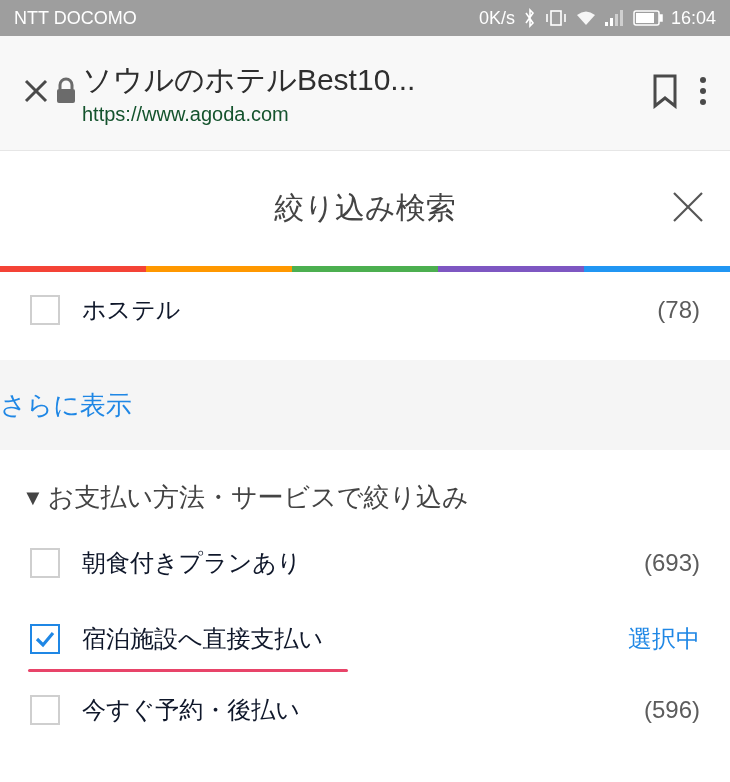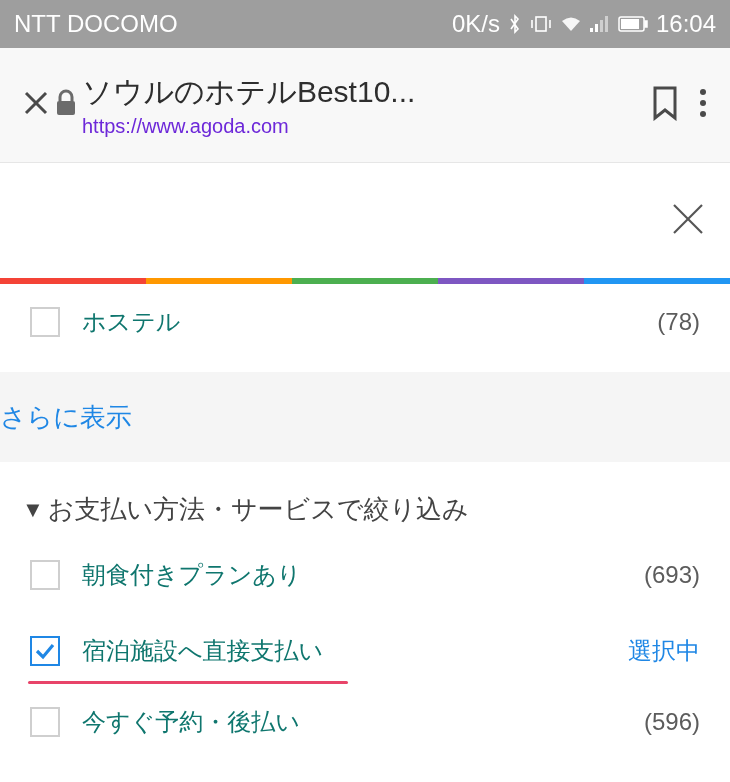--- a/index.html
+++ b/index.html
@@ -4,28 +4,28 @@
   <style>
     * { box-sizing: border-box; margin: 0; padding: 0; }
     body {
       width: 730px;
       height: 782px;
       font-family: -apple-system, "Hiragino Sans", "Hiragino Kaku Gothic ProN", Meiryo, sans-serif;
       background: #fff;
       overflow: hidden;
     }
     .status-bar {
-      height: 48px;
+      height: 36px;
       background: #9e9e9e;
       color: #fff;
       display: flex;
       align-items: center;
       justify-content: space-between;
       padding: 0 14px;
-      font-size: 24px;
+      font-size: 18px;
     }
     .status-right { display: flex; align-items: center; gap: 8px; }
     .status-right svg { display: block; }
     .browser-bar {
       height: 115px;
       background: #f8f8f8;
       display: flex;
       align-items: center;
       padding: 0 22px;
       gap: 4px;
@@ -36,21 +36,21 @@
     .browser-title-block { flex: 1 1 auto; min-width: 0; }
     .browser-title {
       font-size: 30px;
       color: #2e2e2e;
       white-space: nowrap;
       overflow: hidden;
       text-overflow: ellipsis;
     }
     .browser-url {
       font-size: 20px;
-      color: #6d28d9;
+      color: #14532d;
       margin-top: 2px;
     }
     .browser-actions { display: flex; align-items: center; gap: 18px; }
     .page-header {
       height: 115px;
       display: flex;
       align-items: center;
       justify-content: center;
       position: relative;
       background: #fff;
@@ -80,21 +80,21 @@
       border: 2px solid #cfcfcf;
       background: #fff;
       display: flex;
       align-items: center;
       justify-content: center;
       flex: 0 0 auto;
     }
     .checkbox.checked { border-color: #1f87e5; }
     .filter-label {
       font-size: 24px;
-      color: #0f766e;
+      color: #0f172a;
       flex: 1 1 auto;
     }
     .filter-count {
       font-size: 24px;
       color: #5c5c5c;
       flex: 0 0 auto;
     }
     .filter-selected {
       font-size: 24px;
       color: #1f87e5;
@@ -197,20 +197,21 @@
       <svg width="10" height="36" viewBox="0 0 10 36" fill="#4a4a4a">
         <circle cx="5" cy="7" r="3"></circle>
         <circle cx="5" cy="18" r="3"></circle>
         <circle cx="5" cy="29" r="3"></circle>
       </svg>
     </span>
   </div>
 </div>
 
 <div class="page-header">
+  <span class="page-title">絞り込み検索</span>
   <span class="page-close">
     <svg width="40" height="40" viewBox="0 0 40 40" stroke="#555" stroke-width="2.2" fill="none">
       <line x1="6" y1="6" x2="34" y2="34"></line>
       <line x1="34" y1="6" x2="6" y2="34"></line>
     </svg>
   </span>
 </div>
 
 <div class="rainbow">
   <div style="background:#f44336"></div>

